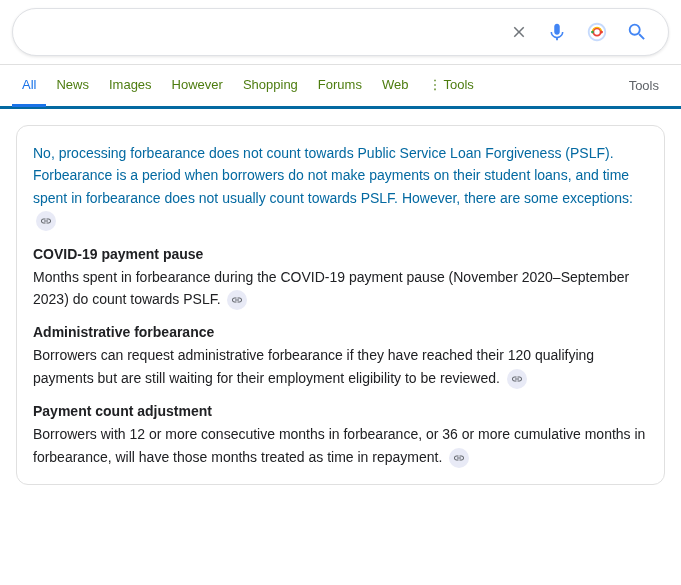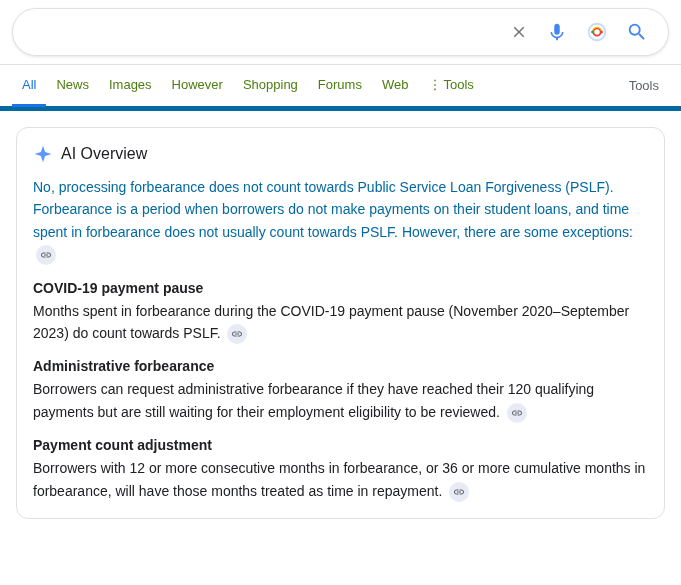--- a/index.html
+++ b/index.html
@@ -59,21 +59,21 @@
     
     .lens-icon-svg { width: 22px; height: 22px; }
     
     .search-icon-svg { width: 22px; height: 22px; fill: #4285f4; }
 
     
     .nav-tabs {
       display: flex;
       align-items: center;
       padding: 0 12px;
-      border-bottom: 5px solid #0369a1;
+      border-bottom: 3px solid #0369a1;
       background: #fff;
     }
     .nav-tab {
       padding: 12px 10px;
       font-size: 13px;
       color: #4d7c0f;
       cursor: pointer;
       white-space: nowrap;
       border-bottom: 3px solid transparent;
       margin-bottom: -1px;
@@ -222,27 +222,20 @@
   <a class="nav-tab nav-tab-more">
     <span>⋮</span>
     <span>Tools</span>
   </a>
   <span class="tools-tab">Tools</span>
 </nav>
 
 <div class="main-content">
   <div class="ai-overview-container">
 
-    <div class="ai-overview-header">
-
-      <svg class="ai-diamond-icon" viewBox="0 0 24 24">
-        <path d="M12 2 L14.5 9.5 L22 12 L14.5 14.5 L12 22 L9.5 14.5 L2 12 L9.5 9.5 Z" fill="#4285f4" opacity="0.85"></path>
-      </svg>
-      <span class="ai-overview-title">AI Overview</span>
-    </div>
 
     <div class="ai-overview-body">
       <span>No, processing forbearance does not count towards Public Service Loan Forgiveness (PSLF). Forbearance is a period when borrowers do not make payments on their student loans, and time spent in forbearance does not usually count towards PSLF. However, there are some exceptions:</span>
       <span class="link-icon">
         <svg width="12" height="12" viewBox="0 0 24 24">
           <path d="M3.9 12c0-1.71 1.39-3.1 3.1-3.1h4V7H7c-2.76 0-5 2.24-5 5s2.24 5 5 5h4v-1.9H7c-1.71 0-3.1-1.39-3.1-3.1zM8 13h8v-2H8v2zm9-6h-4v1.9h4c1.71 0 3.1 1.39 3.1 3.1s-1.39 3.1-3.1 3.1h-4V17h4c2.76 0 5-2.24 5-5s-2.24-5-5-5z" fill="#5f6368"></path>
         </svg>
       </span>
     </div>
 

